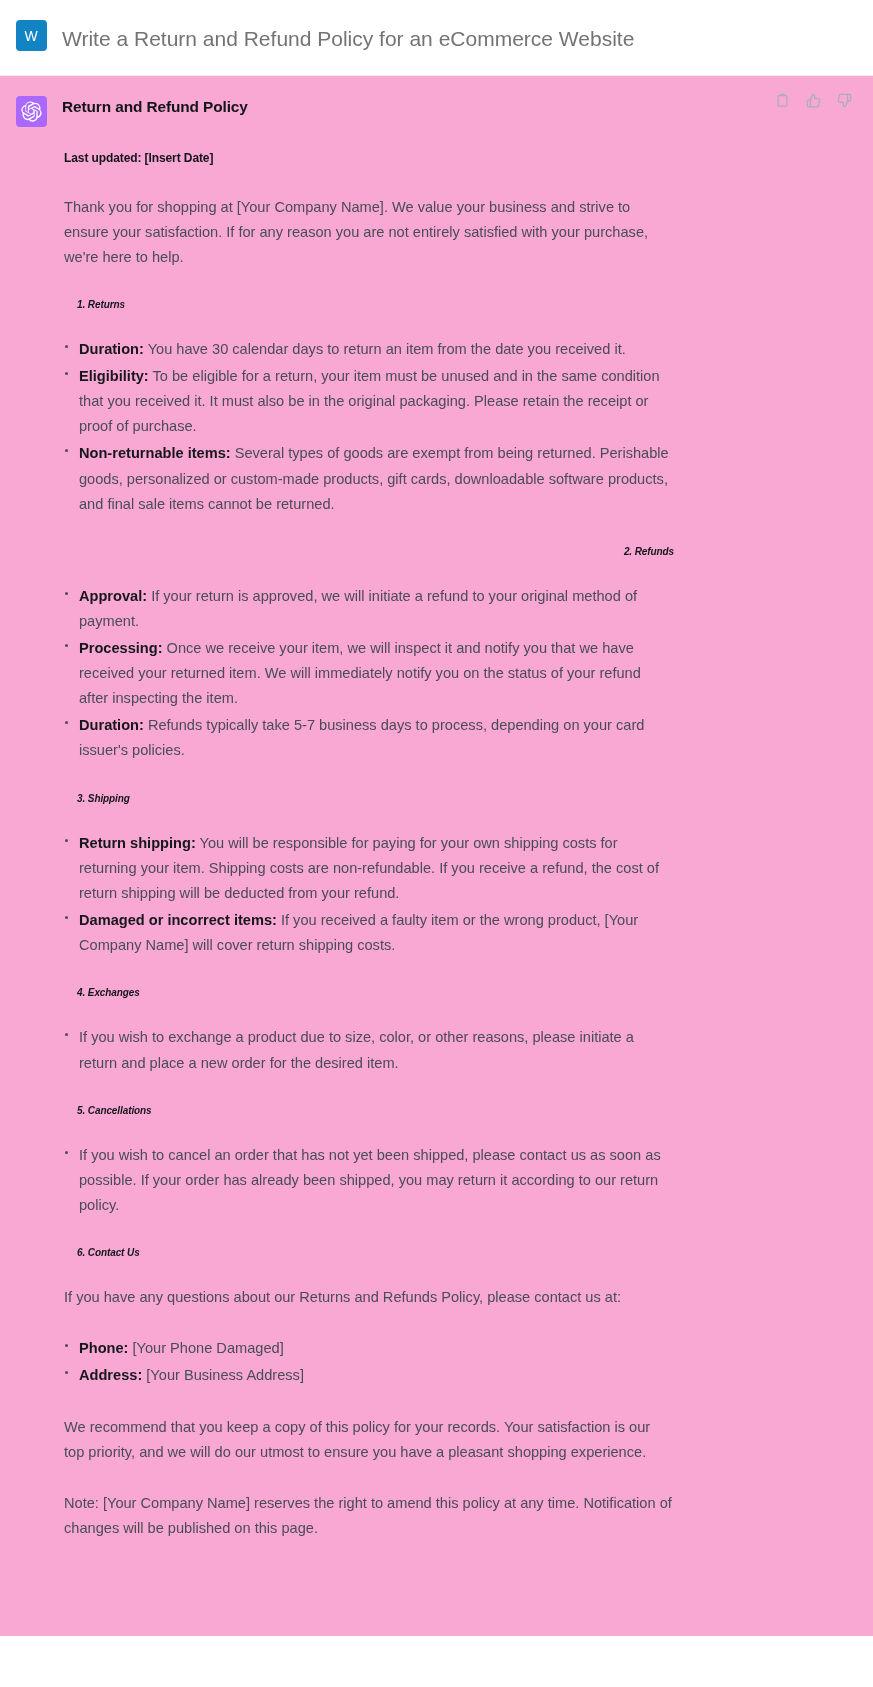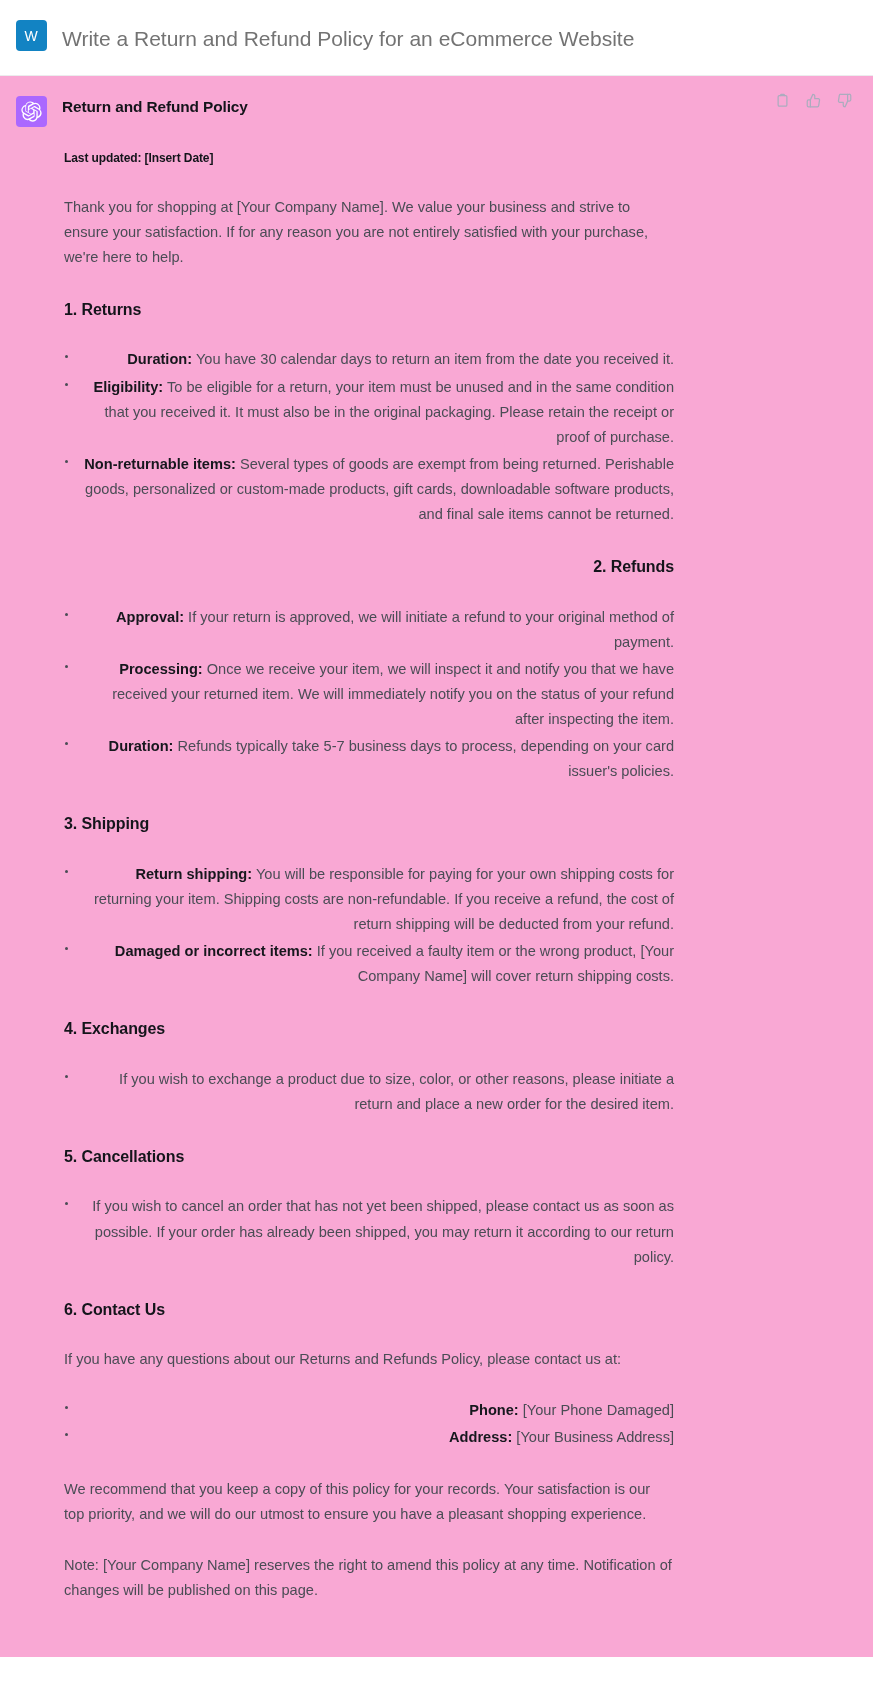--- a/index.html
+++ b/index.html
@@ -90,39 +90,39 @@
     font-weight: 700;
     color: #13141a;
     margin: 0 0 26px 2px;
     letter-spacing: -0.1px;
   }
   .assistant-body p {
     margin: 0 0 26px 2px;
     color: #4a4c55;
   }
   .assistant-body h3 {
-    font-size: 16px;
+    font-size: 10px;
     font-weight: 700;
     color: #14151b;
-    margin: 0 0 24px 2px;
+    margin: 0 0 24px 15px;
     letter-spacing: -0.1px;
+    font-style: italic;
   }
   .assistant-body h3.indent-more { margin-left: 8px; text-align: right; }
 
   .assistant-body ul {
     list-style: none;
     margin: 0 0 26px 0;
     padding: 0;
   }
   .assistant-body ul li {
     position: relative;
     padding-left: 17px;
     margin-bottom: 2px;
     color: #4a4c55;
-    text-align: right;
   }
   .assistant-body ul li::before {
     content: "";
     position: absolute;
     left: 3px;
     top: 8px;
     width: 3px; height: 3px;
     background: #4a4c55;
     border-radius: 50%;
   }

